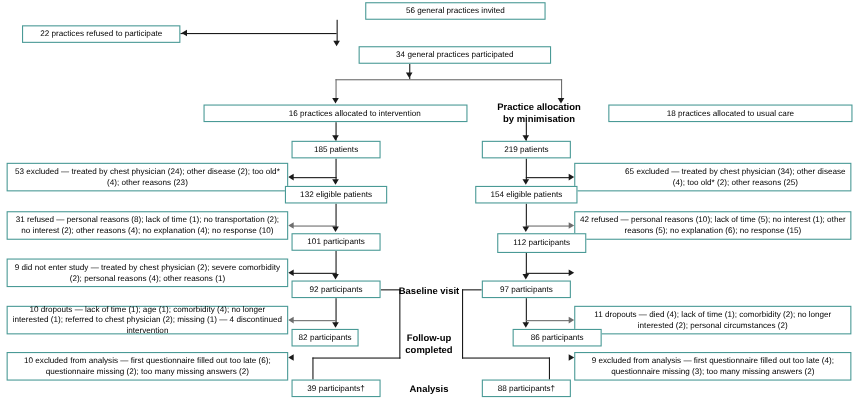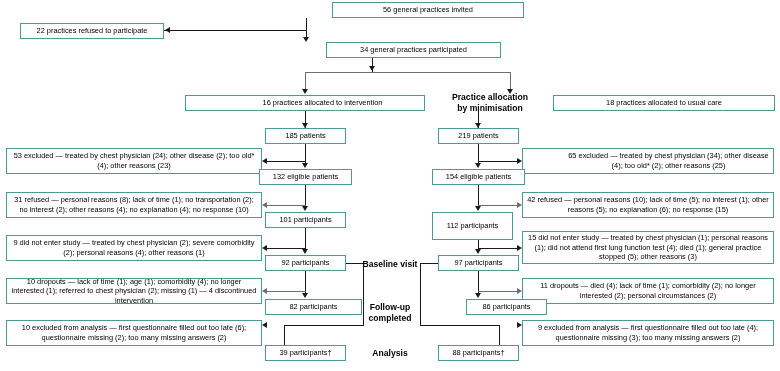--- a/index.html
+++ b/index.html
@@ -68,21 +68,21 @@
     border-left:5px solid #1a1a1a;
   }
   .arw.left.grey{border-right-color:#6e6e6e;}
   .arw.right.grey{border-left-color:#6e6e6e;}
 </style>
 </head>
 <body>
 
 <div id="diagram">
 
-  <div class="box" style="left:332px;top:2px;width:192px;height:16px;">
+  <div class="box" style="left:332px;top:2px;width:164px;height:16px;">
     <span>56 general practices invited</span>
   </div>
 
   <div class="ln v" style="left:306px;top:18px;height:12px;"></div>
 
   <div class="ln h" style="left:138px;top:30px;width:168px;"></div>
 
   <div class="ln v" style="left:306px;top:30px;height:8px;"></div>
   <div class="arw down" style="left:303px;top:37px;"></div>
 
@@ -164,21 +164,21 @@
 
   <div class="ln v" style="left:305px;top:271px;height:25px;"></div>
   <div class="ln h grey" style="left:266px;top:291px;width:40px;"></div>
   <div class="arw left grey" style="left:262px;top:288px;"></div>
   <div class="arw down" style="left:302px;top:293px;"></div>
 
   <div class="box" style="left:6px;top:278px;width:256px;height:26px;">
     <span>10 dropouts — lack of time (1); age (1); comorbidity (4); no longer interested (1); referred to chest physician (2); missing (1) — 4 discontinued intervention</span>
   </div>
 
-  <div class="box" style="left:265px;top:299px;width:97px;height:16px;">
+  <div class="box" style="left:265px;top:299px;width:61px;height:16px;">
     <span>82 participants</span>
   </div>
 
   <div class="ln h" style="left:346px;top:263px;width:18px;"></div>
   <div class="ln v" style="left:363px;top:263px;height:63px;"></div>
   <div class="ln h" style="left:284px;top:325px;width:80px;"></div>
   <div class="ln v" style="left:284px;top:325px;height:27px;"></div>
   <div class="ln h" style="left:284px;top:352px;width:12px;"></div>
   <div class="arw left" style="left:293px;top:349px;"></div>
 
@@ -226,32 +226,29 @@
 
   <div class="ln v" style="left:478px;top:185px;height:24px;"></div>
   <div class="ln h grey" style="left:478px;top:205px;width:40px;"></div>
   <div class="arw right grey" style="left:517px;top:202px;"></div>
   <div class="arw down" style="left:475px;top:206px;"></div>
 
   <div class="box" style="left:522px;top:192px;width:252px;height:26px;">
     <span>42 refused — personal reasons (10); lack of time (5); no interest (1); other reasons (5); no explanation (6); no response (15)</span>
   </div>
 
-  <div class="box" style="left:432px;top:212px;width:81px;height:28px;">
+  <div class="box" style="left:452px;top:212px;width:81px;height:18px;">
     <span>112 participants</span>
   </div>
 
   <div class="ln v" style="left:478px;top:228px;height:24px;"></div>
   <div class="ln h" style="left:478px;top:248px;width:40px;"></div>
   <div class="arw right" style="left:517px;top:245px;"></div>
   <div class="arw down" style="left:475px;top:249px;"></div>
 
-  <div class="box" style="left:522px;top:231px;width:252px;height:33px;">
-    <span>15 did not enter study — treated by chest physician (1); personal reasons (1); did not attend first lung function test (4); died (1); general practice stopped (5); other reasons (3)</span>
-  </div>
 
   <div class="box" style="left:438px;top:255px;width:81px;height:16px;justify-content:flex-end;">
     <span>97 participants</span>
   </div>
 
   <div class="ln v" style="left:478px;top:271px;height:25px;"></div>
   <div class="ln h grey" style="left:478px;top:291px;width:40px;"></div>
   <div class="arw right grey" style="left:517px;top:288px;"></div>
   <div class="arw down" style="left:475px;top:293px;"></div>
 

